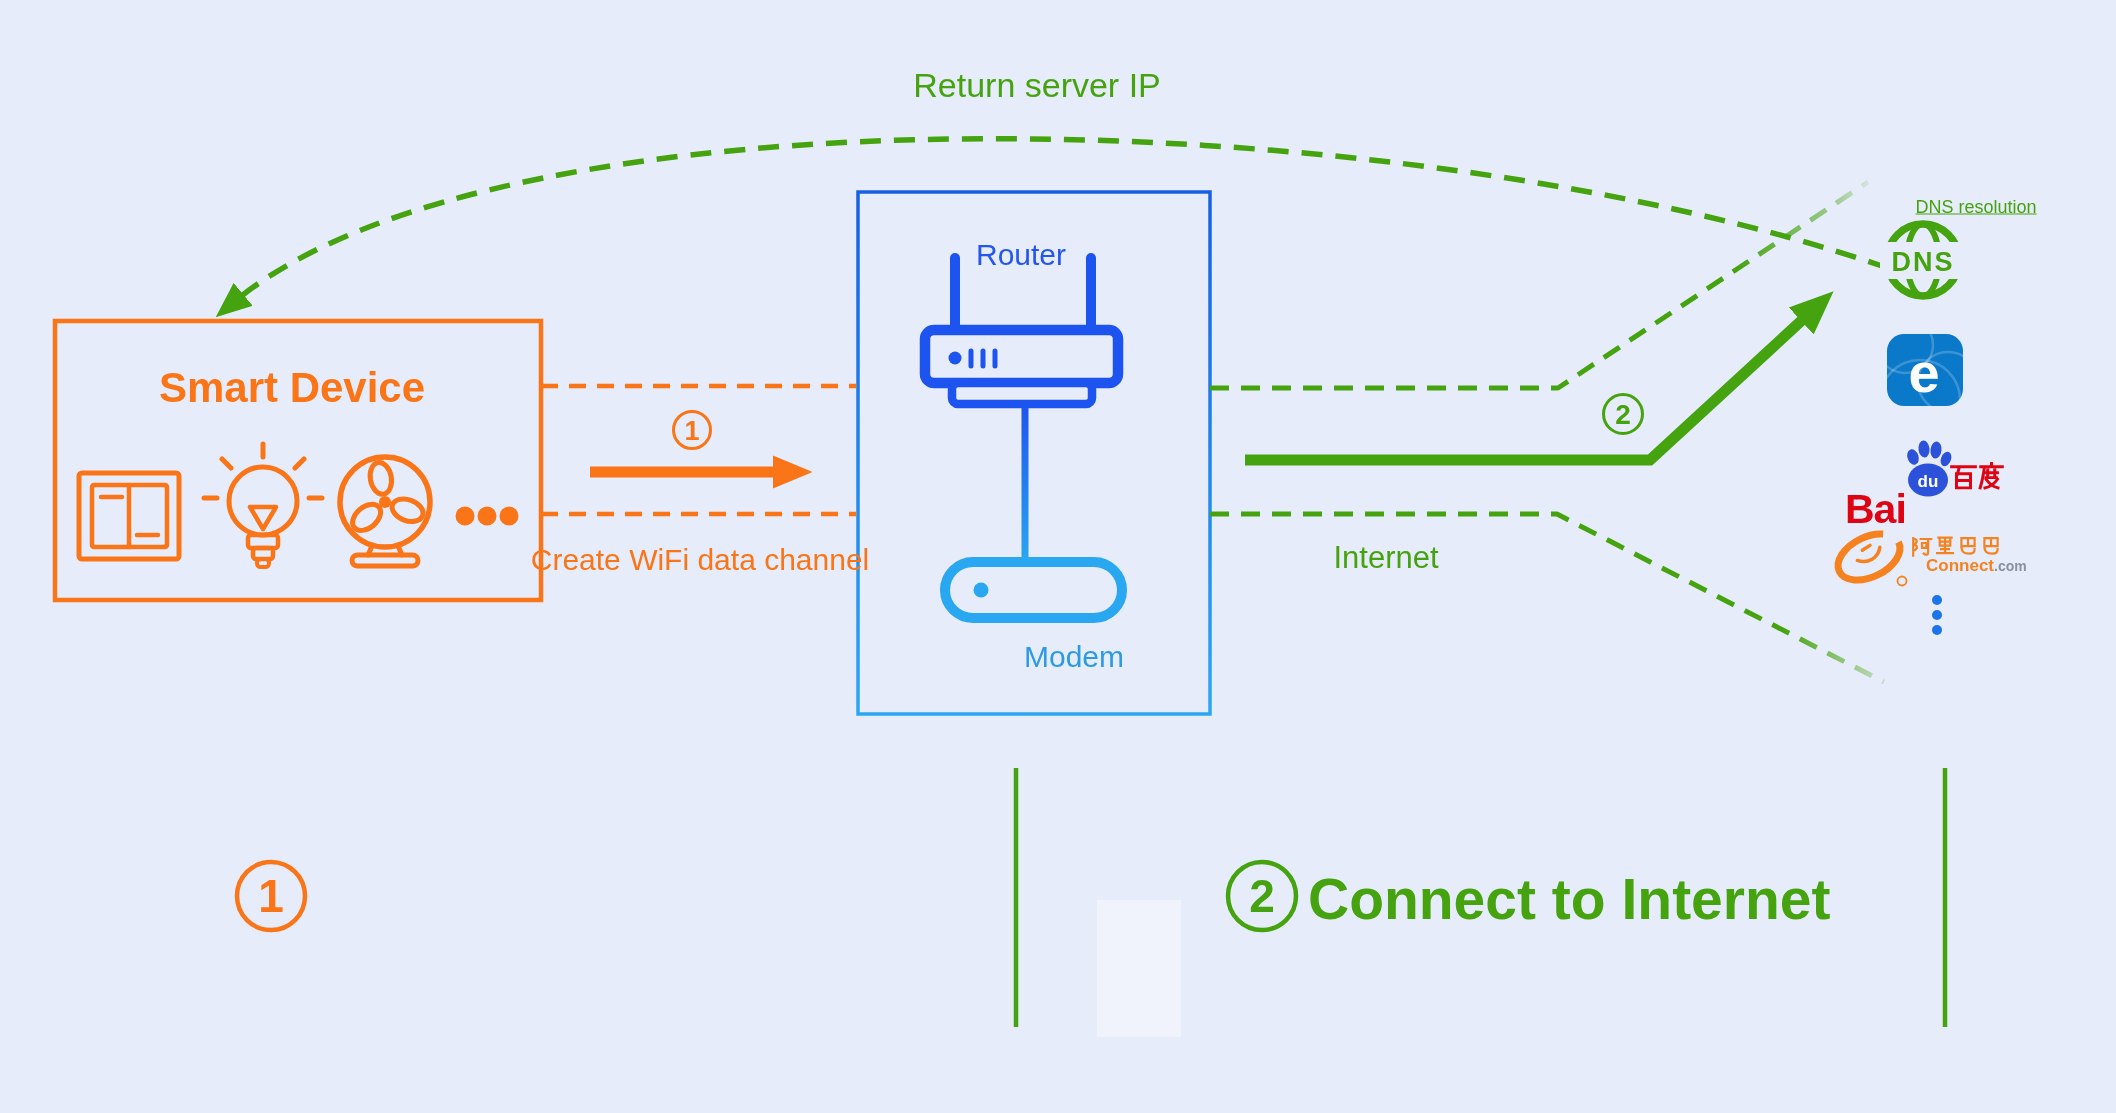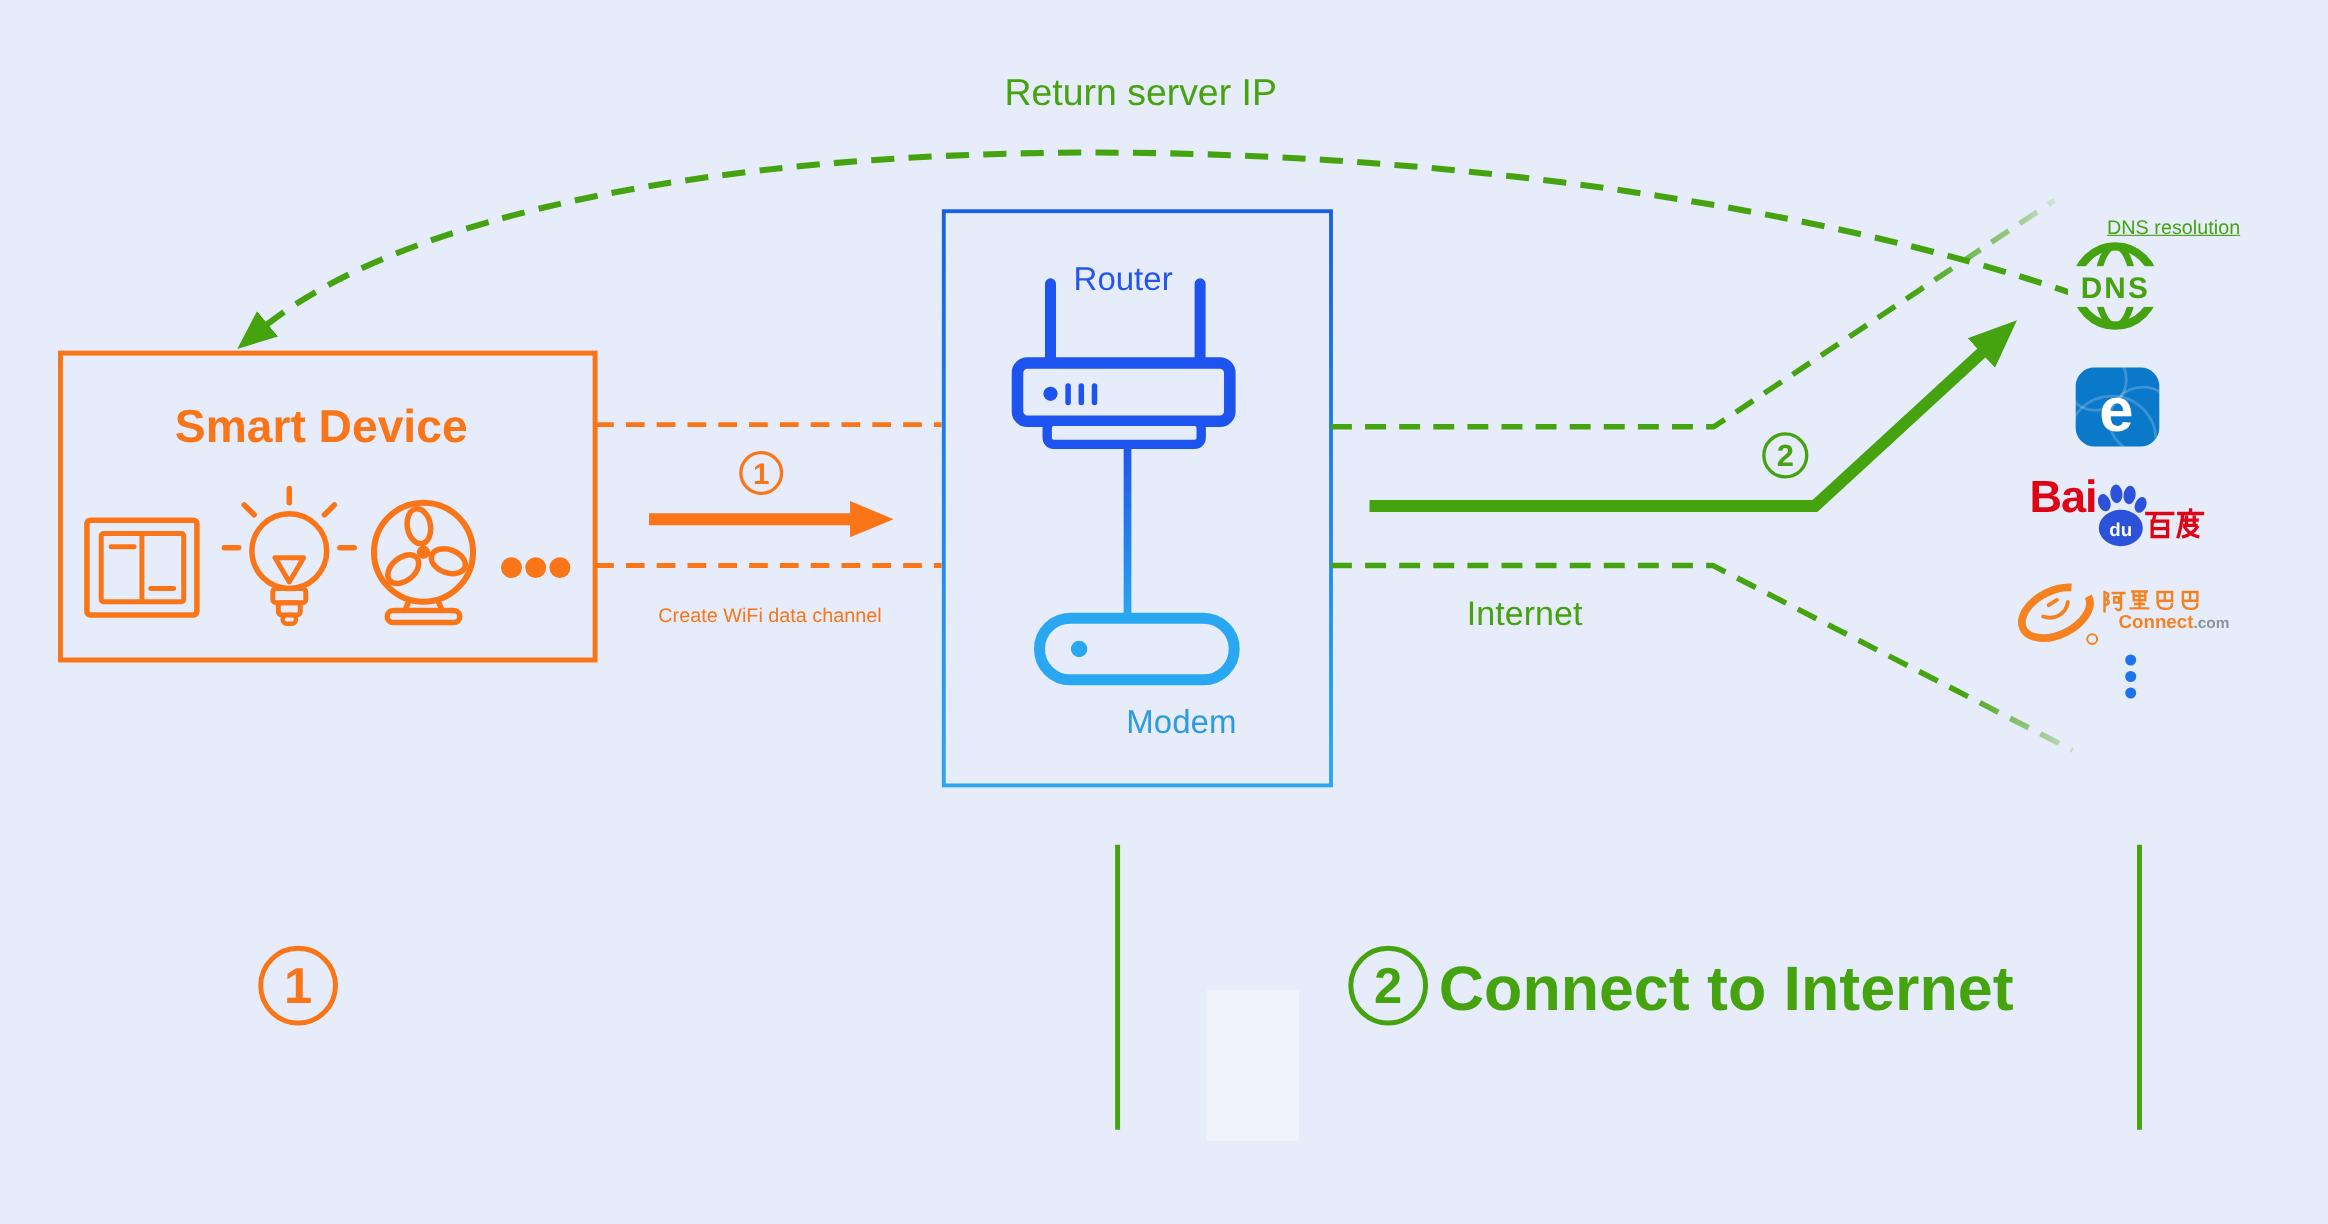--- a/index.html
+++ b/index.html
@@ -6,21 +6,21 @@
   #stage{position:relative;width:2116px;height:1113px;background:#E7ECFA;overflow:hidden;
          font-family:"Liberation Sans",sans-serif;}
   svg{position:absolute;left:0;top:0;}
   .lbl{position:absolute;white-space:nowrap;transform:translate(-50%,-50%);}
   .lbl.anchor-left{transform:translateY(-50%);}
   .green{color:#45A30F;}
   .orange{color:#FA7517;}
   .return-ip{font-size:34px;}
   .dns-caption{font-size:18px;}
   .smart-title{font-size:42px;}
-  .wifi-channel{font-size:18px;}
+  .wifi-channel{font-size:30px;}
   .router-lbl{font-size:30px;color:#2356EE;}
   .modem-lbl{font-size:30px;color:#2D9BE2;}
   .internet-lbl{font-size:31px;}
   .footer-lbl{font-size:57px;font-weight:bold;}
   .bai-lbl{font-size:41px;font-weight:bold;color:#DF0413;letter-spacing:-1px;}
   .alidomain{font-size:17px;}
   .alidomain .dn{font-weight:bold;color:#F5821F;}
   .alidomain .tld{font-size:14px;color:#8A92A0;font-weight:bold;}
 </style>
 </head>
@@ -219,21 +219,21 @@
   <div class="lbl orange wifi-channel" style="left:700px;top:560px;">Create WiFi data channel</div>
 
   <div class="lbl router-lbl" style="left:1021px;top:255px;">Router</div>
 
   <div class="lbl modem-lbl" style="left:1040px;top:657px;margin-left:34px;">Modem</div>
 
   <div class="lbl green internet-lbl" style="left:1386px;top:558px;">Internet</div>
 
   <div class="lbl green dns-caption" style="left:1976px;top:207px;text-decoration:underline;">DNS resolution</div>
 
-  <div class="lbl anchor-left bai-lbl" style="left:1845px;top:452px;">Bai</div>
+  <div class="lbl anchor-left bai-lbl" style="left:1845px;top:509px;">Bai</div>
 
   <div class="lbl anchor-left alidomain" style="left:1926px;top:566px;">
     <span class="dn">Connect</span><span class="tld">.com</span>
   </div>
 
 
   <div class="lbl anchor-left green footer-lbl" style="left:1308px;top:899px;">Connect to Internet</div>
 
 </div>
 

